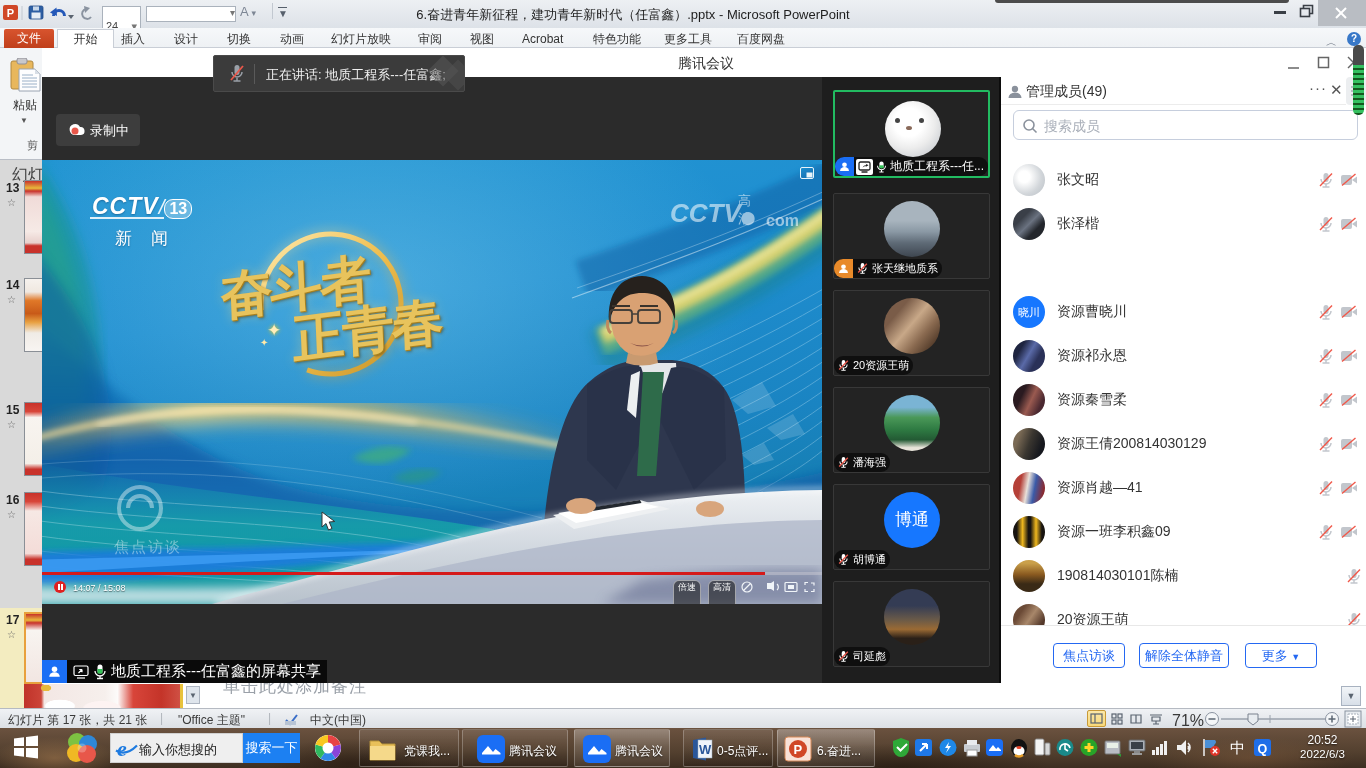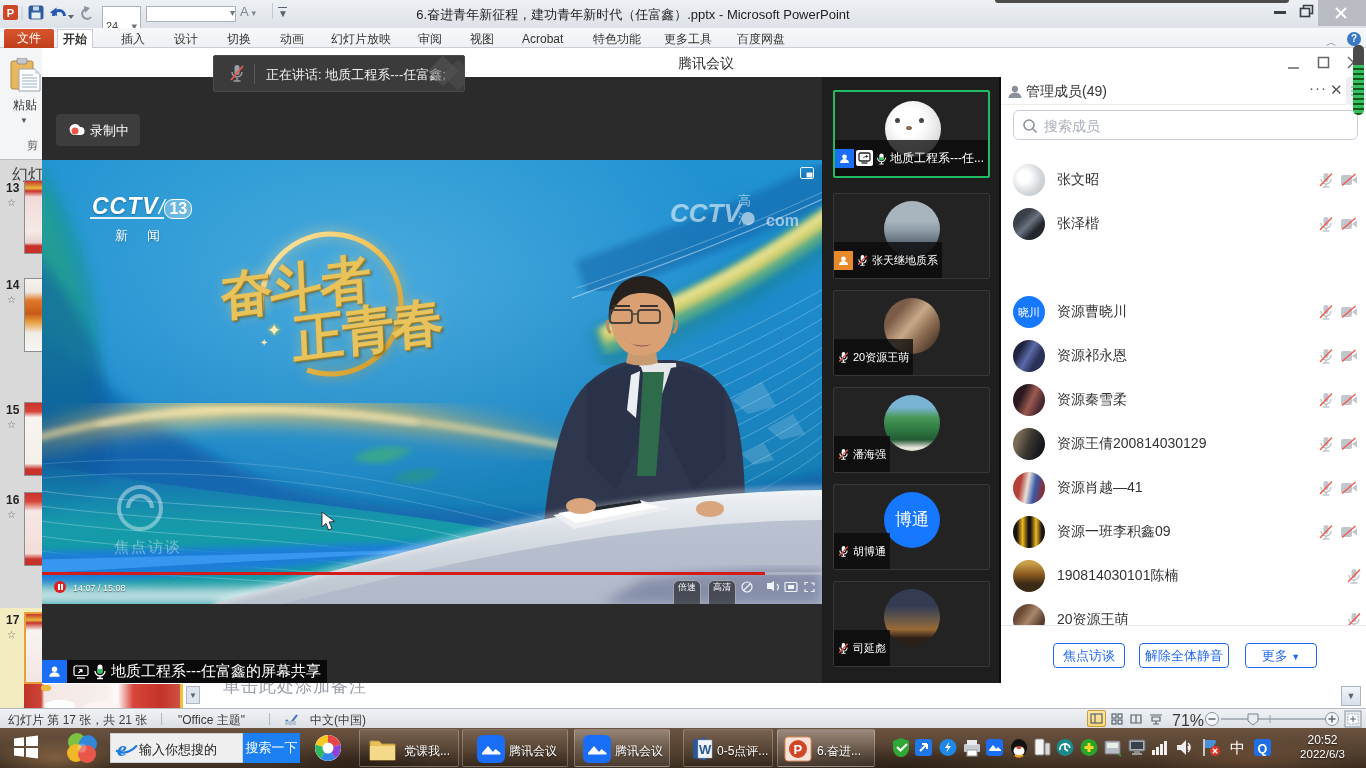--- a/index.html
+++ b/index.html
@@ -7,21 +7,21 @@
 body { position:relative; background:#fff; }
 .abs { position:absolute; }
 
 
 #ppt-title { left:0; top:0; width:1366px; height:28px; background:linear-gradient(#edf0f3,#dde2e8); }
 #ppt-title .title { position:absolute; left:318px; top:6px; width:630px; text-align:center; font-size:13px; color:#1e1e1e; white-space:nowrap; }
 
 #tabrow { left:0; top:28px; width:1366px; height:20px; background:linear-gradient(#f6f8fa,#eef1f4); border-bottom:1px solid #c9ced6; }
 .tab { position:absolute; top:2px; height:18px; line-height:18px; font-size:12px; color:#333; }
 #tab-file { left:4px; top:1px; width:50px; height:19px; background:linear-gradient(#d8542e,#c03f1b); color:#fff; text-align:center; border-radius:2px 2px 0 0; }
-#tab-home { left:57px; top:1px; width:36px; height:19px; background:#fff; border:1px solid #c9ced6; border-bottom:none; text-align:center;font-weight:bold; }
+#tab-home { left:57px; top:1px; width:57px; height:19px; background:#fff; border:1px solid #c9ced6; border-bottom:none; text-align:center; }
 
 
 #ribbon-left { left:0; top:48px; width:42px; height:112px; background:#f3f5f7; border-bottom:1px solid #b9bec6; }
 
 #slidepanel { left:0; top:160px; width:42px; height:524px; background:#d9d9d9; overflow:hidden; }
 
 #bottomstrip { left:0; top:684px; width:1366px; height:24px; background:#fff; }
 
 #statusbar { left:0; top:708px; width:1366px; height:20px; background:linear-gradient(#f0f2f5,#dce0e5); border-top:1px solid #b5bac2; font-size:12px; color:#3a3a3a; }
 
@@ -37,21 +37,21 @@
 .mrow { position:absolute; left:12px; width:343px; height:44px; }
 .mrow .av { position:absolute; left:0; top:6px; width:32px; height:32px; border-radius:50%; overflow:hidden; }
 .mrow .nm { position:absolute; left:44px; top:13px; font-size:14px; color:#333; white-space:nowrap; }
 .micoff, .camoff { position:absolute; top:13px; width:18px; height:18px; }
 .micoff { left:304px; }
 .camoff { left:327px; }
 .mbtn { position:absolute; top:566px; height:25px; border:1px solid #2468f2; border-radius:4px; color:#2468f2; font-size:13px; text-align:center; line-height:23px; background:#fff; }
 
 .tile { position:absolute; left:11px; width:157px; height:86px; background:#232323; border:1px solid #383838; border-radius:2px; }
 .tav { position:absolute; left:50px; top:7px; width:56px; height:56px; border-radius:50%; overflow:hidden; }
-.tlab { position:absolute; bottom:0; height:36px; background:rgba(10,10,10,.78); display:flex; align-items:center; max-width:100%; overflow:hidden; }
+.tlab { position:absolute; bottom:0; height:19px; background:rgba(10,10,10,.78); display:flex; align-items:center; max-width:100%; overflow:hidden;border-radius:9px; }
 .bdg { width:19px; height:19px; display:inline-flex; align-items:center; justify-content:center; flex:0 0 19px; }
 .tnm { color:#fff; font-size:11px; white-space:nowrap; padding:0 4px 0 2px; }
 .wmic { margin:0 1px 0 3px; flex:0 0 13px; }
 .gold { font-weight:bold; color:#e8c35c; text-shadow:1px 1px 0 #a8801e, 2px 2px 3px rgba(60,40,0,.5), 0 0 12px rgba(255,220,120,.4); font-family:"Liberation Sans",sans-serif; }
 .vbadge { position:absolute; top:420px; height:29px; line-height:13px; padding:0 4px; background:rgba(30,30,30,.6); border:1px solid rgba(255,255,255,.5); border-radius:6px; color:#fff; font-size:9px; }
 
 
 #meeting { left:42px; top:48px; width:1324px; height:635px; background:#2b2b2b; }
 #mt-titlebar { left:0; top:0; width:1324px; height:29px; background:#fff; }
 #mt-titlebar .t { position:absolute; left:636px; top:7px; font-size:14px; color:#333; }
@@ -587,21 +587,21 @@
       <path d="M546 348 l52 -8 l1.5 3 l-52 8.5 z" fill="#23282f"></path>
       <ellipse cx="539" cy="346" rx="15" ry="8" fill="#d8a57c"></ellipse>
       <ellipse cx="668" cy="349" rx="14" ry="8" fill="#d8a57c"></ellipse>
 
       <path d="M280 352 l0 15 l4 -3.5 l2.5 6.5 l3.5 -1.5 l-2.8 -6.5 l5.5 -0.5 z" fill="#fff" stroke="#333" stroke-width="1"></path>
     </svg>
 
     <div class="abs" style="left:50px;top:33px;color:#fff">
       <span style="font-size:23px;font-weight:bold;font-style:italic;letter-spacing:1px;text-shadow:0 1px 2px rgba(0,40,80,.4)">CCTV</span><span style="font-size:21px;font-style:italic;opacity:.9">/</span><span style="display:inline-block;background:rgba(255,255,255,.28);border:1.5px solid #fff;border-radius:9px;font-size:16px;font-weight:bold;padding:0 4px;margin-left:0px">13</span>
       <div style="position:absolute;left:-2px;top:24px;width:74px;height:1.5px;background:rgba(255,255,255,.85)"></div>
-      <div style="font-size:13px;letter-spacing:19px;margin:7px 0 0 23px;text-shadow:0 1px 2px rgba(0,40,80,.4)">新闻</div>
+      <div style="font-size:17px;letter-spacing:19px;margin:7px 0 0 23px;text-shadow:0 1px 2px rgba(0,40,80,.4)">新闻</div>
     </div>
 
     <div class="abs" style="left:628px;top:38px;color:#fff;opacity:.55">
       <span style="font-size:26px;font-weight:bold;font-style:italic">CCTV</span><span style="font-size:13px;">⬤</span>
       <div style="position:absolute;left:68px;top:-6px;font-size:13px">高清</div>
       <div style="position:absolute;left:96px;top:14px;font-size:16px;font-weight:bold">com</div>
     </div>
 
     <div class="abs gold" style="left:178px;top:93px;font-size:52px;letter-spacing:-2px;transform:rotate(-7.5deg) skewX(-5deg)">奋斗者</div>
     <div class="abs gold" style="left:250px;top:136px;font-size:52px;letter-spacing:-2px;transform:rotate(-7.5deg) skewX(-5deg)">正青春</div>

